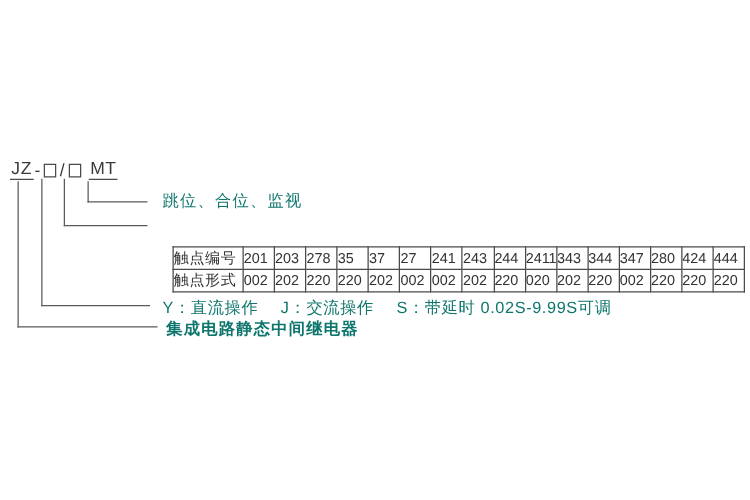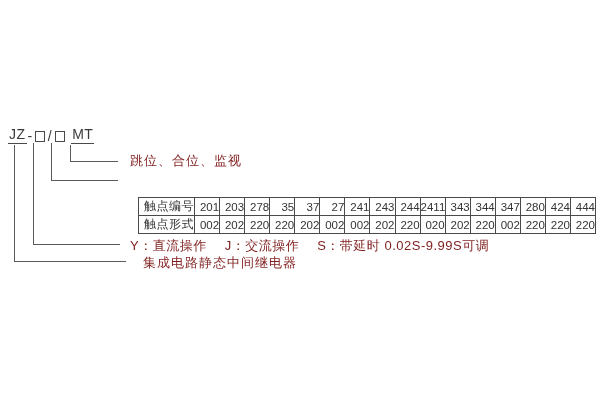--- a/index.html
+++ b/index.html
@@ -33,37 +33,37 @@
     border-bottom:1px solid #5a5a5a;
   }
   .l-mt      { left:70px; top:145px; width:48px;  height:17px; }
   .l-contact { left:51px; top:143px; width:67px;  height:38px; }
   .l-oper    { left:33px; top:143px; width:87px;  height:102px; }
   .l-product { left:14px; top:145px; width:112px; height:117px; }
 
   
   .callout {
     position:absolute; font-size:13px; line-height:14px;
-    color:#7f1d1d; letter-spacing:1px; white-space:nowrap;
+    color:#0f766e; letter-spacing:1px; white-space:nowrap;
   }
   .c-trip    { left:130px; top:154px; }
   .c-contact { left:130px; top:174px; }
   .c-oper    { left:130px; top:239px; display:flex; letter-spacing:0.5px; }
   .c-oper .op-item { margin-right:18px; }
   .c-oper .op-item:last-child { margin-right:0; }
-  .c-product { left:143px; top:256px; }
+  .c-product { left:133px; top:256px;font-weight:bold; }
 
   
   .contact-table-wrap { position:absolute; left:138px; top:197px; }
   table.contact {
     border-collapse:collapse; table-layout:fixed; width:458px;
     font-size:11.5px; color:#333333;
   }
   table.contact th, table.contact td {
-    border:1px solid #4a4a4a; height:17px; text-align:right;
+    border:1px solid #4a4a4a; height:17px; text-align:left;
     vertical-align:middle; font-weight:normal; padding:0;
     overflow:hidden; white-space:nowrap;
   }
   table.contact th.rowhead { width:56px; font-size:12px; letter-spacing:0.5px; }
 </style>
 </head>
 <body>
 
 <div class="canvas">
 

